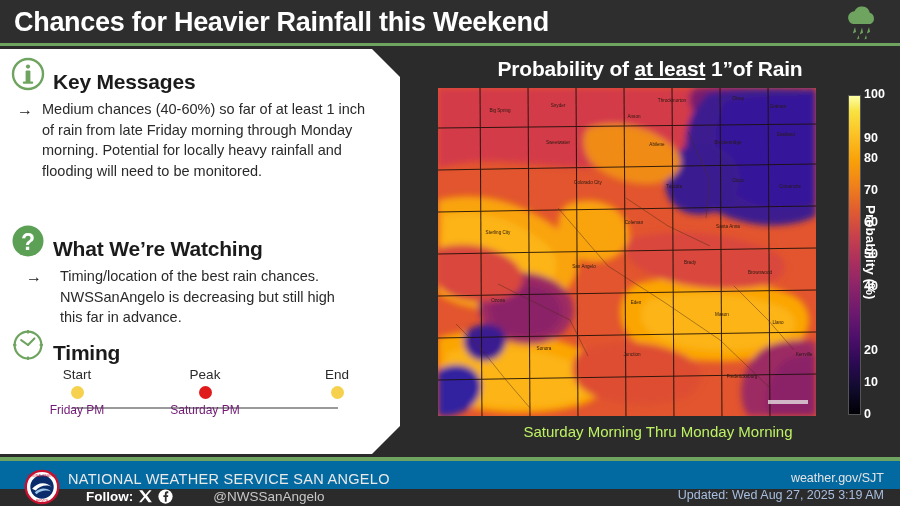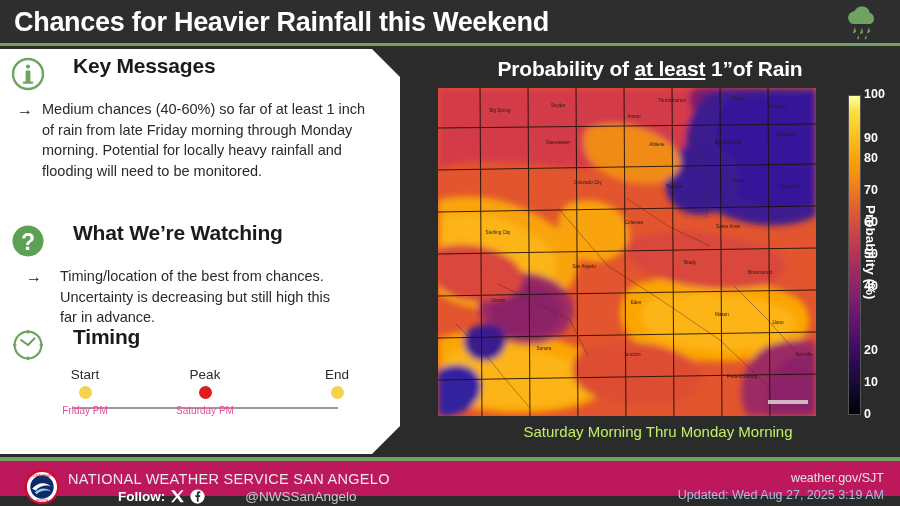--- a/index.html
+++ b/index.html
@@ -25,21 +25,21 @@
   .header-icon { position:absolute; right:18px; top:4px; width:40px; height:38px; }
 
   
   .left-panel {
     position:absolute; left:0; top:49px; width:400px; height:405px;
     background:#ffffff;
     clip-path:polygon(0 0, 372px 0, 400px 28px, 400px 377px, 372px 405px, 0 405px);
   }
 
   .sec { position:absolute; }
-  .sec-head { display:flex; align-items:flex-start;gap:20px; }
+  .sec-head { display:flex; align-items:flex-end; }
   .sec-title {
     font-size:21px; font-weight:bold; color:#1b1b1b; letter-spacing:-0.2px;
     white-space:nowrap;
   }
   .icon-wrap { width:40px; height:40px; flex:0 0 40px; margin-right:5px;
                display:flex; align-items:center; justify-content:center; }
 
   .bullet { display:flex; margin-top:5px; }
   .arrow {
     flex:0 0 34px; text-align:center; color:#1b1b1b;
@@ -66,22 +66,22 @@
   .tl-line {
     position:absolute; left:64px; top:40px; width:266px; height:2px;
     background:#9a9a9a;
   }
   .tl-node { position:absolute; top:0; width:110px; margin-left:-55px; text-align:center; }
   .tl-label { font-size:13.5px; color:#2a2a2a; line-height:15px; }
   .tl-dot {
     width:13px; height:13px; border-radius:50%;
     margin:4px auto 3px auto; position:relative; z-index:2;
   }
-  .tl-sub { font-size:10px; color:#ec4899; line-height:17px; font-weight:400; }
-  #tl-0 { left:77px; }
+  .tl-sub { font-size:12px; color:#701a75; line-height:17px; font-weight:400; }
+  #tl-0 { left:69px; }
   #tl-1 { left:197px; }
   #tl-2 { left:329px; }
 
   
   .map-title {
     position:absolute; left:400px; top:57px; width:500px;
     text-align:center; font-size:21px; font-weight:bold; color:#ffffff;
     letter-spacing:-0.2px;
   }
   .map-title u { text-decoration:underline; text-underline-offset:2px; }
@@ -113,34 +113,34 @@
     line-height:14px;
   }
   .cbar-axis-label {
     position:absolute; left:30px; top:110px;
     font-size:13.5px; font-weight:bold; color:#ffffff;
     transform:rotate(90deg); transform-origin:left top; white-space:nowrap;
   }
 
   
   .footer {
-    position:absolute; left:0; top:457px; width:900px; height:39px;
-    background:#be185d; border-top:4px solid #6fa360;
+    position:absolute; left:0; top:457px; width:900px; height:32px;
+    background:#0369a1; border-top:4px solid #6fa360;
   }
   .nws-logo { position:absolute; left:22px; top:8px; width:40px; height:36px; }
   .f-office {
     position:absolute; left:68px; top:10px;
     font-size:14.5px; color:#e9e9e9; letter-spacing:0.3px; white-space:nowrap;
   }
   .f-follow {
     position:absolute; left:86px; top:28px;
     display:flex; align-items:center; gap:5px;
     font-size:13.5px; color:#e9e9e9; white-space:nowrap;
   }
-  .f-follow b { color:#ffffff;margin-left:32px; }
+  .f-follow b { color:#ffffff; }
   .f-handle { color:#c7c7c7;margin-left:35px; }
   .f-web {
     position:absolute; right:16px; top:10px;
     font-size:12.5px; color:#e4e4e4; white-space:nowrap;
   }
   .f-upd {
     position:absolute; right:16px; top:27px;
     font-size:12.5px; color:#a7bfe0; white-space:nowrap;
   }
   .sp-icon { display:inline-block; width:15px; height:15px; vertical-align:-3px; }
@@ -189,21 +189,21 @@
         <span class="icon-wrap">
           <svg viewBox="0 0 34 34" width="34" height="34">
             <circle cx="17" cy="17" r="15.5" fill="#5ba055"></circle>
             <text x="17" y="25.5" font-family="Liberation Sans, sans-serif" font-size="23" font-weight="bold" fill="#ffffff" text-anchor="middle">?</text>
           </svg>
         </span>
         <span class="sec-title">What We’re Watching</span>
       </div>
       <div class="bullet">
         <span class="arrow">→</span>
-        <span class="btext">Timing/location of the best from chances. Uncertainty is decreasing but still high this far in advance.</span>
+        <span class="btext">Timing/location of the best rain chances. NWSSanAngelo is decreasing but still high this far in advance.</span>
       </div>
     </div>
 
     <div class="sec" id="sec-timing">
       <div class="sec-head">
         <span class="icon-wrap">
           <svg viewBox="0 0 34 34" width="34" height="34">
             <circle cx="17" cy="17" r="13.4" fill="none" stroke="#6fa360" stroke-width="2.2"></circle>
             <line x1="17" y1="2" x2="17" y2="5.4" stroke="#6fa360" stroke-width="1.8"></line>
             <line x1="17" y1="28.6" x2="17" y2="32" stroke="#6fa360" stroke-width="1.8"></line>

